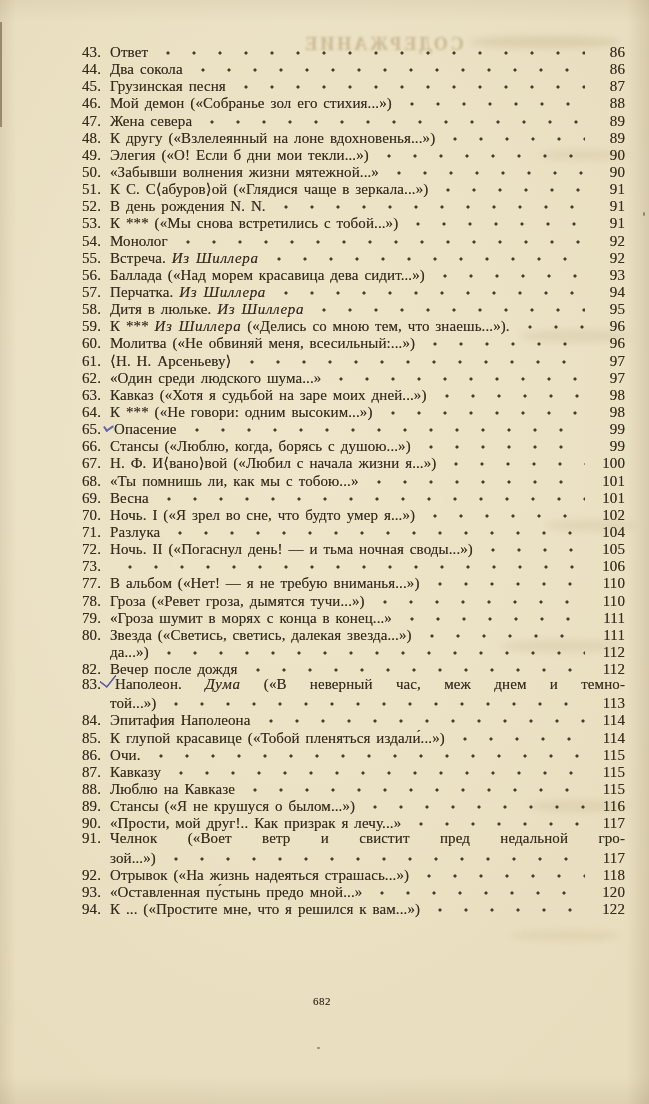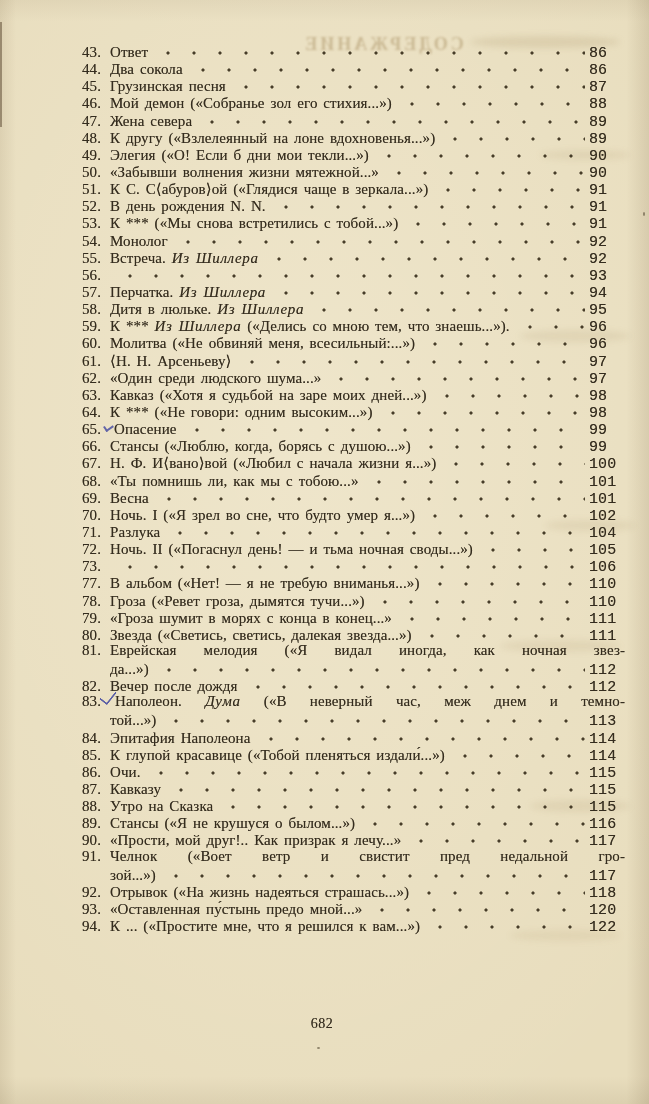--- a/index.html
+++ b/index.html
@@ -37,21 +37,21 @@
   }
   .num{flex:0 0 28px;white-space:pre;}
   .t{white-space:pre;}
   .t2{font-style:italic;letter-spacing:.6px;text-align:right;}
   .leader{
     flex:1 1 12px;min-width:10px;height:15px;align-self:baseline;
     margin:0 4px 0 7px;
     background-image:radial-gradient(circle at 13px 11px, #473d29 1.35px, rgba(0,0,0,0) 1.8px);
     background-size:26px 15px;background-repeat:repeat-x;
   }
-  .pg{flex:0 0 36px;white-space:pre;font-family:Liberation Mono, monospace;}
+  .pg{flex:0 0 36px;text-align:right;white-space:pre;}
   
   .row.wrapfirst{display:block;text-align:justify;text-align-last:justify;white-space:normal;}
   .row.wrapfirst .num{display:inline-block;width:28px;}
   .row.wrapfirst .t{white-space:normal;}
   
   .pen{display:none;}
   .pen.check{
     display:inline-block;width:8px;height:14px;
     border-right:2.2px solid var(--pen,#4b50a3);
     border-bottom:2.2px solid var(--pen,#4b50a3);
@@ -59,22 +59,22 @@
     margin:-8px 2px 2px -7px;opacity:.9;
   }
   .pen.tick{
     display:inline-block;width:7px;height:4px;
     border-left:2px solid var(--pen,#4b50a3);
     border-bottom:2px solid var(--pen,#4b50a3);
     transform:rotate(-35deg);
     align-self:center;margin:0 1px 2px -6px;opacity:.85;
   }
   #folio{
-    position:absolute;top:1016px;left:0;width:644px;
-    text-align:center;font-size:14px;letter-spacing:.5px;
+    position:absolute;top:995px;left:0;width:644px;
+    text-align:center;font-size:11px;letter-spacing:.5px;
     text-shadow:0 0 .4px rgba(52,44,30,.55);
   }
 </style>
 </head>
 <body style="--paper: #e8ddbd; --ink: #342c1e; --pen: #4b50a3;">
 
 <div id="page">
   <div id="ghost">СОДЕРЖАНИЕ</div>
 
   <div id="edge-sliver"></div>
@@ -163,20 +163,21 @@
       </div>
       <div class="row">
         <span class="num">55.</span>
         <span class="t t1">Встреча. </span>
         <span class="t t2">Из Шиллера</span>
         <span class="leader"></span>
         <span class="pg">92</span>
       </div>
       <div class="row">
         <span class="num">56.</span>
+        <span class="t t1">Баллада («Над морем красавица дева сидит...»)</span>
         <span class="leader"></span>
         <span class="pg">93</span>
       </div>
       <div class="row">
         <span class="num">57.</span>
         <span class="t t1">Перчатка. </span>
         <span class="t t2">Из Шиллера</span>
         <span class="leader"></span>
         <span class="pg">94</span>
       </div>
@@ -296,21 +297,20 @@
         <span class="t t1">«Гроза шумит в морях с конца в конец...»</span>
         <span class="leader"></span>
         <span class="pg">111</span>
       </div>
       <div class="row">
         <span class="num">80.</span>
         <span class="t t1">Звезда («Светись, светись, далекая звезда...»)</span>
         <span class="leader"></span>
         <span class="pg">111</span>
       </div>
-      <div class="row wrapfirst"><span class="num">81.</span><span class="t t1">Еврейская мелодия («Я видал иногда, как ночная звез-</span></div>
       <div class="row">
         <span class="num"></span>
         <span class="t t1">да...»)</span>
         <span class="leader"></span>
         <span class="pg">112</span>
       </div>
       <div class="row">
         <span class="num">82.</span>
         <span class="t t1">Вечер после дождя</span>
         <span class="leader"></span>
@@ -342,21 +342,21 @@
         <span class="pg">115</span>
       </div>
       <div class="row">
         <span class="num">87.</span>
         <span class="t t1">Кавказу</span>
         <span class="leader"></span>
         <span class="pg">115</span>
       </div>
       <div class="row">
         <span class="num">88.</span>
-        <span class="t t1">Утро на Сказка</span>
+        <span class="t t1">Люблю на Кавказе</span>
         <span class="leader"></span>
         <span class="pg">115</span>
       </div>
       <div class="row">
         <span class="num">89.</span>
         <span class="t t1">Стансы («Я не крушуся о былом...»)</span>
         <span class="leader"></span>
         <span class="pg">116</span>
       </div>
       <div class="row">

